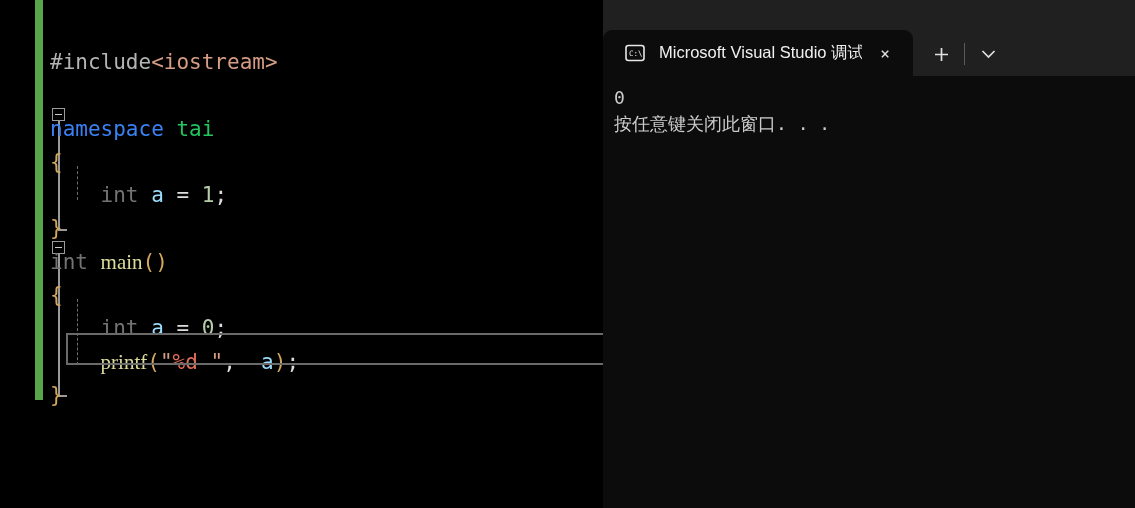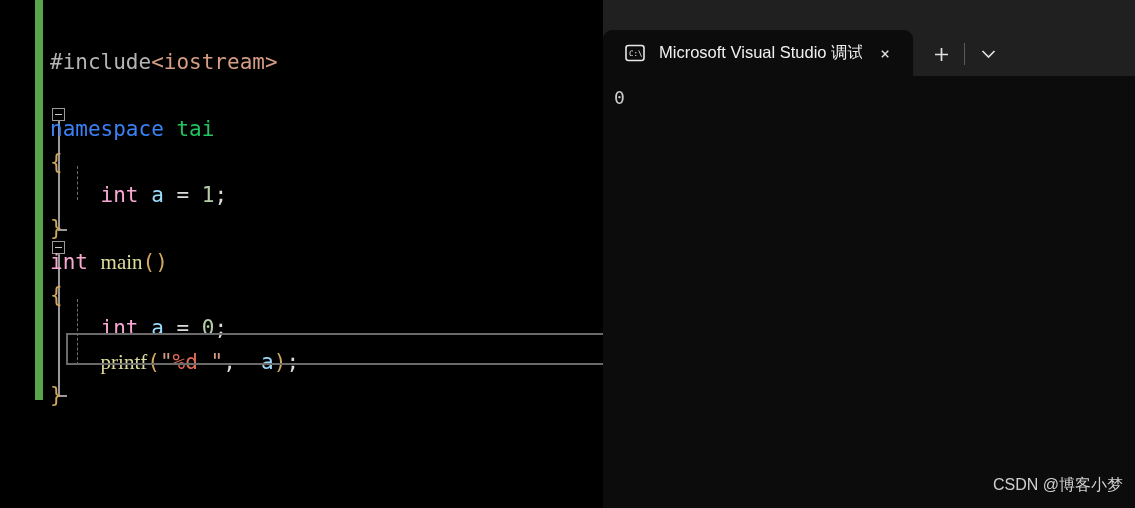--- a/index.html
+++ b/index.html
@@ -51,21 +51,21 @@
     position: relative;
     height: 33.3px;
     white-space: pre;
   }
 
   
   .t-plain   { color: #dcdcdc; }
   .t-pre     { color: #b4b4b4; }
   .t-inc     { color: #d69d85; }
   .t-kw      { color: #3b82f6; }
-  .t-type    { color: #f9a8d4; }
+  .t-type    { color: #737373; }
   .t-ident   { color: #22c55e; }
   .t-var     { color: #9cdcfe; }
   .t-num     { color: #b5cea8; }
   .t-func    { color: #dcdc9d; font-family: Liberation Serif, serif; }
   .t-str     { color: #d69d85; }
   .t-fmt     { color: #e06c5a; }
   .t-brace   { color: #d3a85c; }
   .t-paren   { color: #d3a85c; }
   .t-op      { color: #dcdcdc; }
 
@@ -280,17 +280,16 @@
       <span id="tab-actions-separator"></span>
       <span id="tab-dropdown-button">
         <svg width="17" height="12" viewBox="0 0 17 12">
           <path d="M2.5 3 L8.5 9 L14.5 3" stroke="#e0e0e0" stroke-width="1.7" fill="none"></path>
         </svg>
       </span>
     </div>
   </div>
 
   <div id="console-body">
-    <div id="console-text"><div class="console-line">0</div></div>
+    <div id="console-text"><div class="console-line">0</div><div class="console-line">按任意键关闭此窗口. . .</div></div>
   </div>
 
-  <div id="watermark">CSDN @博客小梦</div>
 </div>
 
 </body></html>

